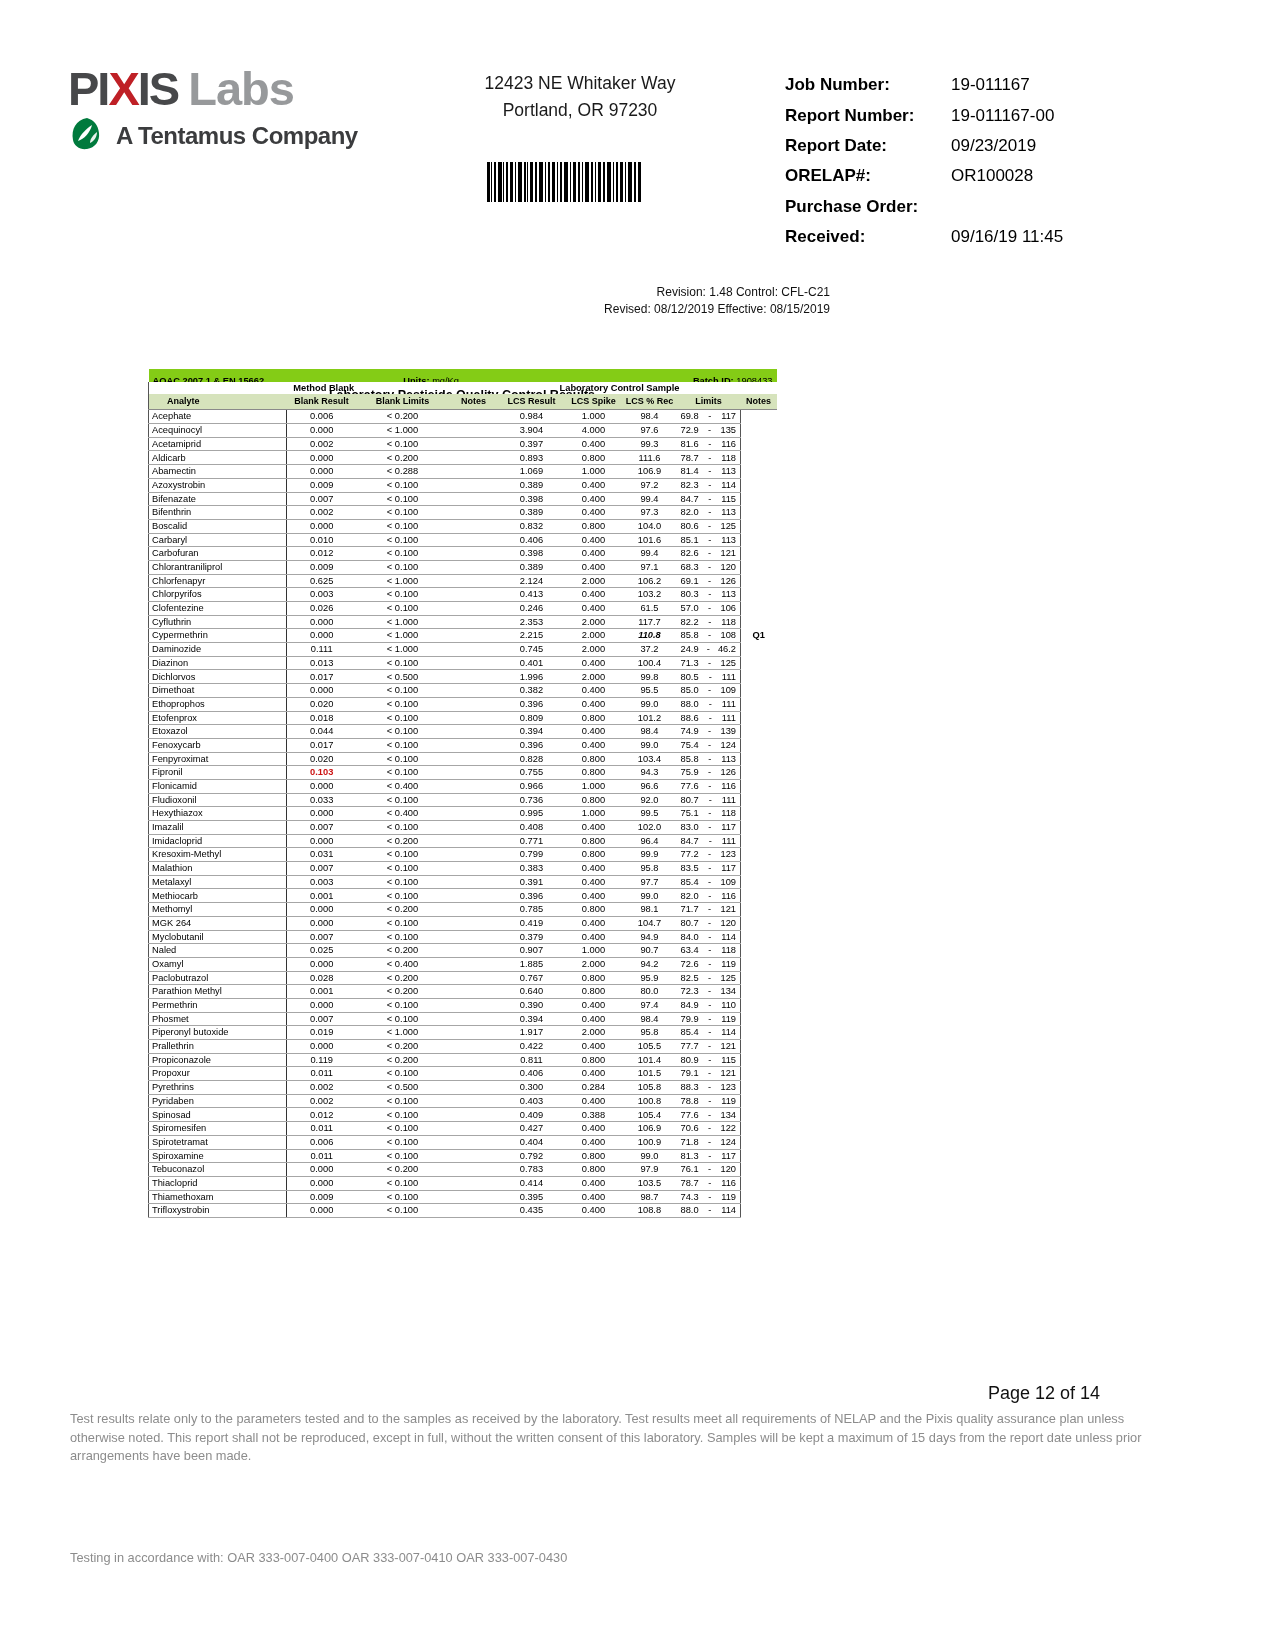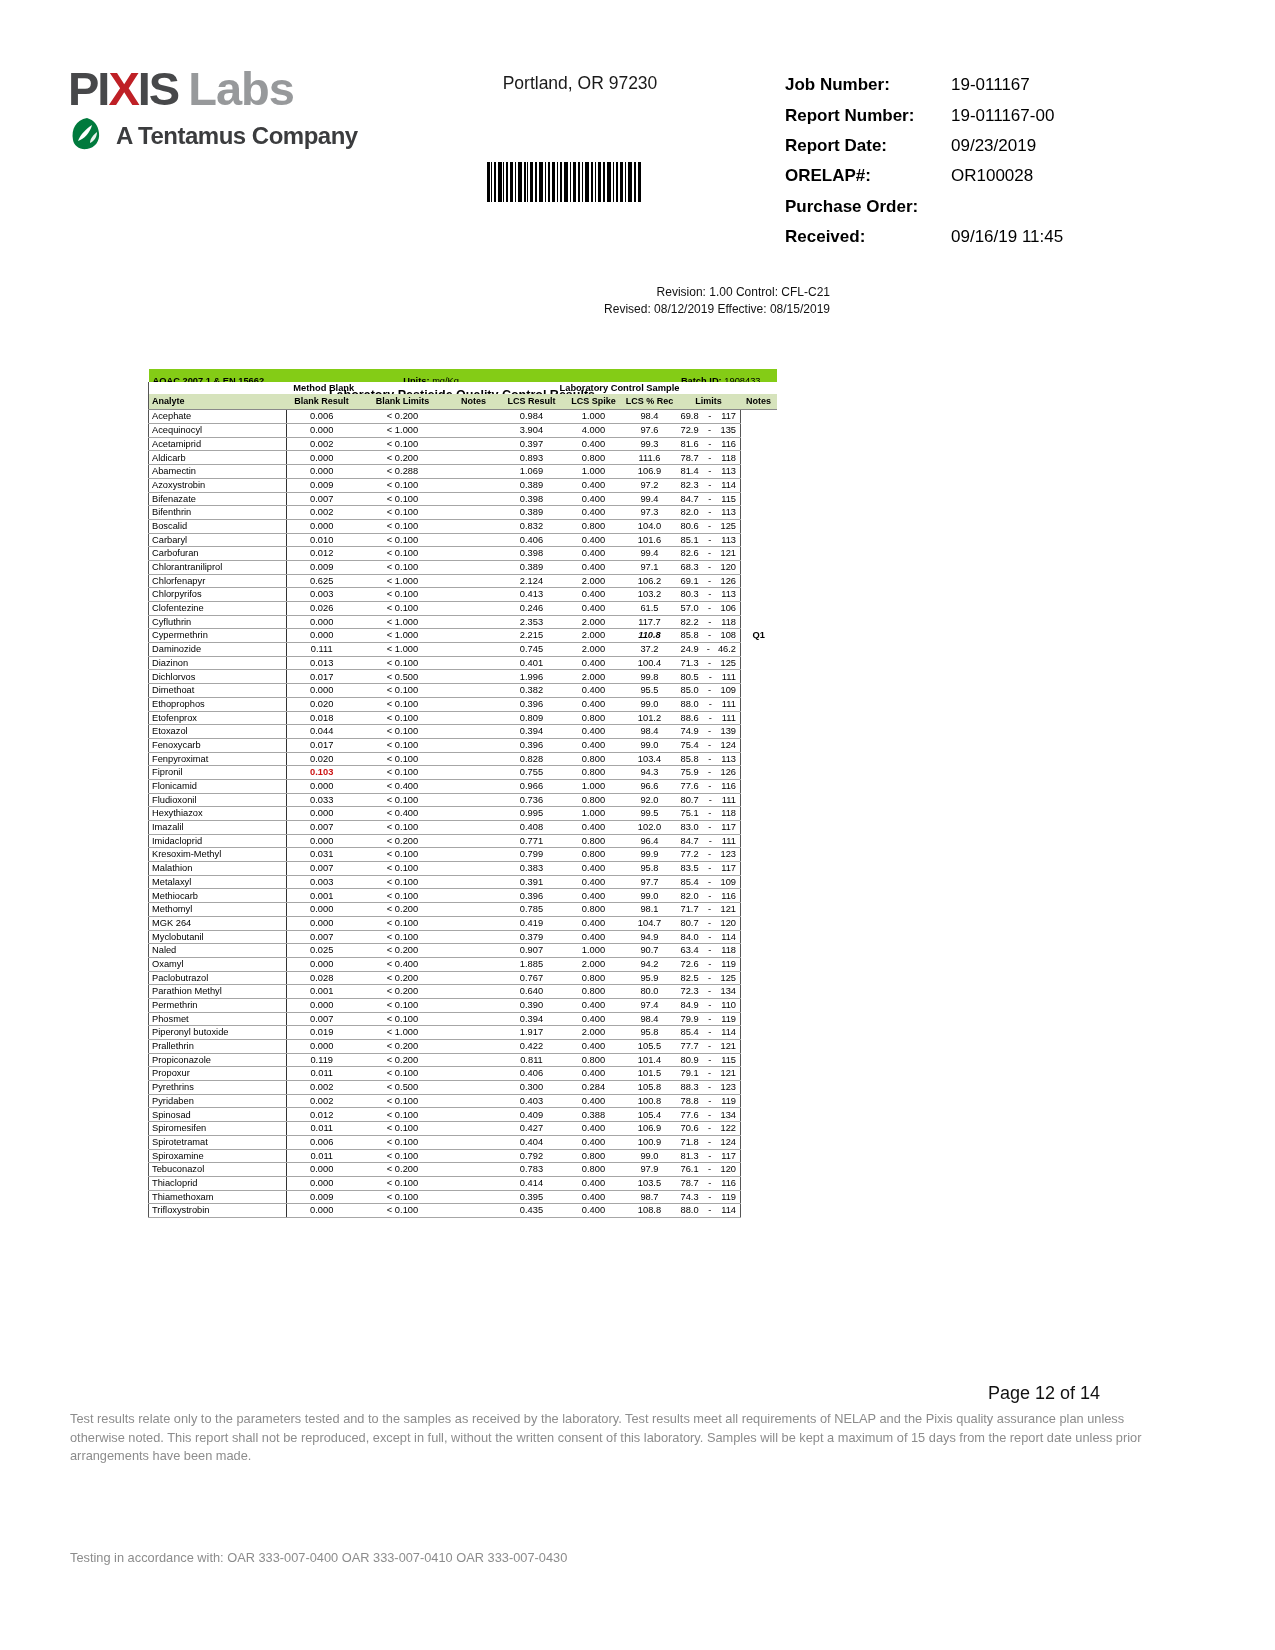--- a/index.html
+++ b/index.html
@@ -27,28 +27,28 @@
   .revision-block { position:absolute; left:450px; top:284px; width:380px; text-align:right;
     font-size:12px; line-height:17px; color:#111; }
   
   .qc-title { position:absolute; left:148px; top:348px; width:628px; text-align:center;
     font-weight:700; font-size:12.5px;margin-top:40px; }
   .qc-wrap { position:absolute; left:148px; top:369px; width:628px; }
   table.qc { border-collapse:collapse; table-layout:fixed; width:628px; }
   .band-td { position:relative; height:15px; background:#84cc16; font-size:9.5px; line-height:15px; }
   .band-td .b-left { position:absolute; left:4px; font-weight:700; }
   .band-td .b-mid  { position:absolute; left:45%; transform:translateX(-50%); white-space:nowrap; }
-  .band-td .b-right{ position:absolute; right:16px; white-space:nowrap; }
+  .band-td .b-right{ position:absolute; right:4px; white-space:nowrap; }
   .band-td .blbl { font-weight:700; }
   tr.method td { height:14px; font-size:9.5px; font-weight:700; line-height:14px; }
   td.mrow-left { border-left:1px solid #555; padding-left:3px; text-align:left; }
   td.mrow-mid  { text-align:center; }
   tr.cols th { background:#d6e3bc; height:15px; font-size:9px; font-weight:700;
     text-align:center; padding:0; border-bottom:1px solid #8a8a8a; line-height:15px; }
-  tr.cols th:first-child { text-align:left; padding-left:3px; border-left:1px solid #555; }
+  tr.cols th:first-child { text-align:left; padding-left:18px; border-left:1px solid #555; }
   table.qc td { height:12.7px; line-height:12.5px; font-size:9.3px; padding:0; text-align:center;
     overflow:hidden; white-space:nowrap; }
   tbody.qc-body td { border-bottom:1px solid #a6a6a6; }
   tbody.qc-body td.c-analyte { text-align:left; padding-left:3px; border-left:1px solid #555; }
   tbody.qc-body td.c-br { border-left:1px solid #333; }
   tbody.qc-body td.c-limits { border-right:1px solid #555; }
   tbody.qc-body td.c-n2 { border-bottom:none; }
   .lim { display:flex; justify-content:space-between; padding:0 4px; }
   .red { color:#cc1111; font-weight:700; }
   .flag { font-weight:700; font-style:italic; }
@@ -72,20 +72,21 @@
           <path d="M17 1 C 6 3 1 12 3 23 C 4 29 10 33 17 32 C 25 31 30 24 29 16 C 28 8 24 3 17 1 Z" fill="#007a3d"></path>
           <path d="M8 24 C 14 22 20 16 22 8 C 16 12 10 18 8 24 Z" fill="#ffffff"></path>
           <path d="M20 26 C 24 24 27 20 27 15 C 23 18 20 22 20 26 Z" fill="#ffffff" opacity="0.9"></path>
         </svg>
       </span>
       <span class="txt">A Tentamus Company</span>
     </div>
   </div>
 
   <div class="address-block">
+    <div>12423 NE Whitaker Way</div>
     <div>Portland, OR 97230</div>
   </div>
 
   <div class="barcode">
     <svg width="156" height="40" viewBox="0 0 156 40">
       <g fill="#000">
         <rect x="0" width="3" height="40"></rect>
           <rect x="4" width="1" height="40"></rect>
           <rect x="7" width="2" height="40"></rect>
         <rect x="11" width="4" height="40"></rect>
@@ -147,21 +148,21 @@
         <span class="lbl">Purchase Order:</span>
         <span class="val"></span>
       </div>
     <div class="row">
         <span class="lbl">Received:</span>
         <span class="val">09/16/19  11:45</span>
       </div>
   </div>
 
   <div class="revision-block">
-    <div>Revision: 1.00 Control: CFL-C21</div>
+    <div>Revision: 1.48 Control: CFL-C21</div>
     <div>Revised: 08/12/2019 Effective: 08/15/2019</div>
   </div>
 
   <div class="qc-title">Laboratory Pesticide Quality Control Results</div>
 
   <div class="qc-wrap">
     <table class="qc">
       <colgroup>
         <col style="width:138px">
           <col style="width:70px">

